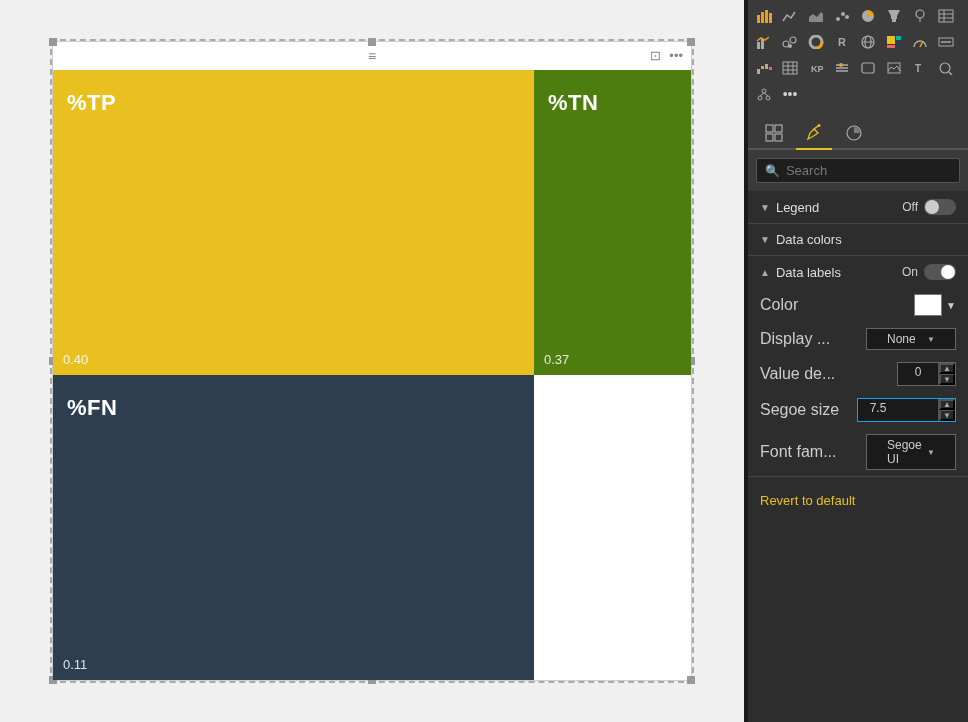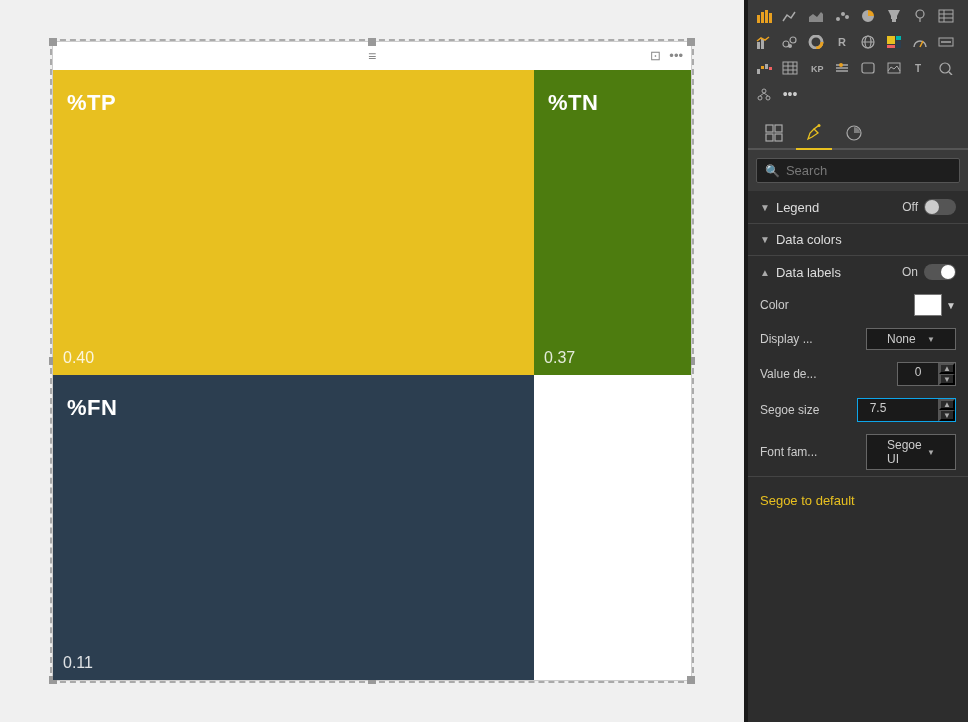--- a/index.html
+++ b/index.html
@@ -62,21 +62,21 @@
       font-size: 22px;
       font-weight: 600;
       letter-spacing: 0.5px;
     }
 
     .tm-value {
       position: absolute;
       bottom: 8px;
       left: 10px;
       color: rgba(255,255,255,0.85);
-      font-size: 16px;
+      font-size: 13px;
     }
 
     .tm-tp { background: #e8c020; }
     .tm-fp { background: #00b5ad; }
     .tm-tn { background: #4d7c0f; }
     .tm-fn { background: #2c3e50; }
 
     
     .right-panel {
       width: 220px;
@@ -229,21 +229,21 @@
     .prop-row {
       display: flex;
       align-items: center;
       justify-content: space-between;
       padding: 6px 12px;
       gap: 8px;
     }
 
     .prop-label {
       color: #ccc;
-      font-size: 12px;
+      font-size: 16px;
       flex: 1;
       white-space: nowrap;
       overflow: hidden;
       text-overflow: ellipsis;
     }
 
     .prop-control {
       display: flex;
       align-items: center;
       gap: 4px;
@@ -680,18 +680,18 @@
         <span class="prop-label">Font fam...</span>
         <div class="dropdown">
           <span>Segoe UI</span>
           <span class="dropdown-arrow">▼</span>
         </div>
       </div>
 
     </div>
 
     <div class="revert-section">
-      <button class="revert-btn">Segoe to default</button>
+      <button class="revert-btn">Revert to default</button>
     </div>
 
   </div>
 
 </div>
 
 </body></html>

